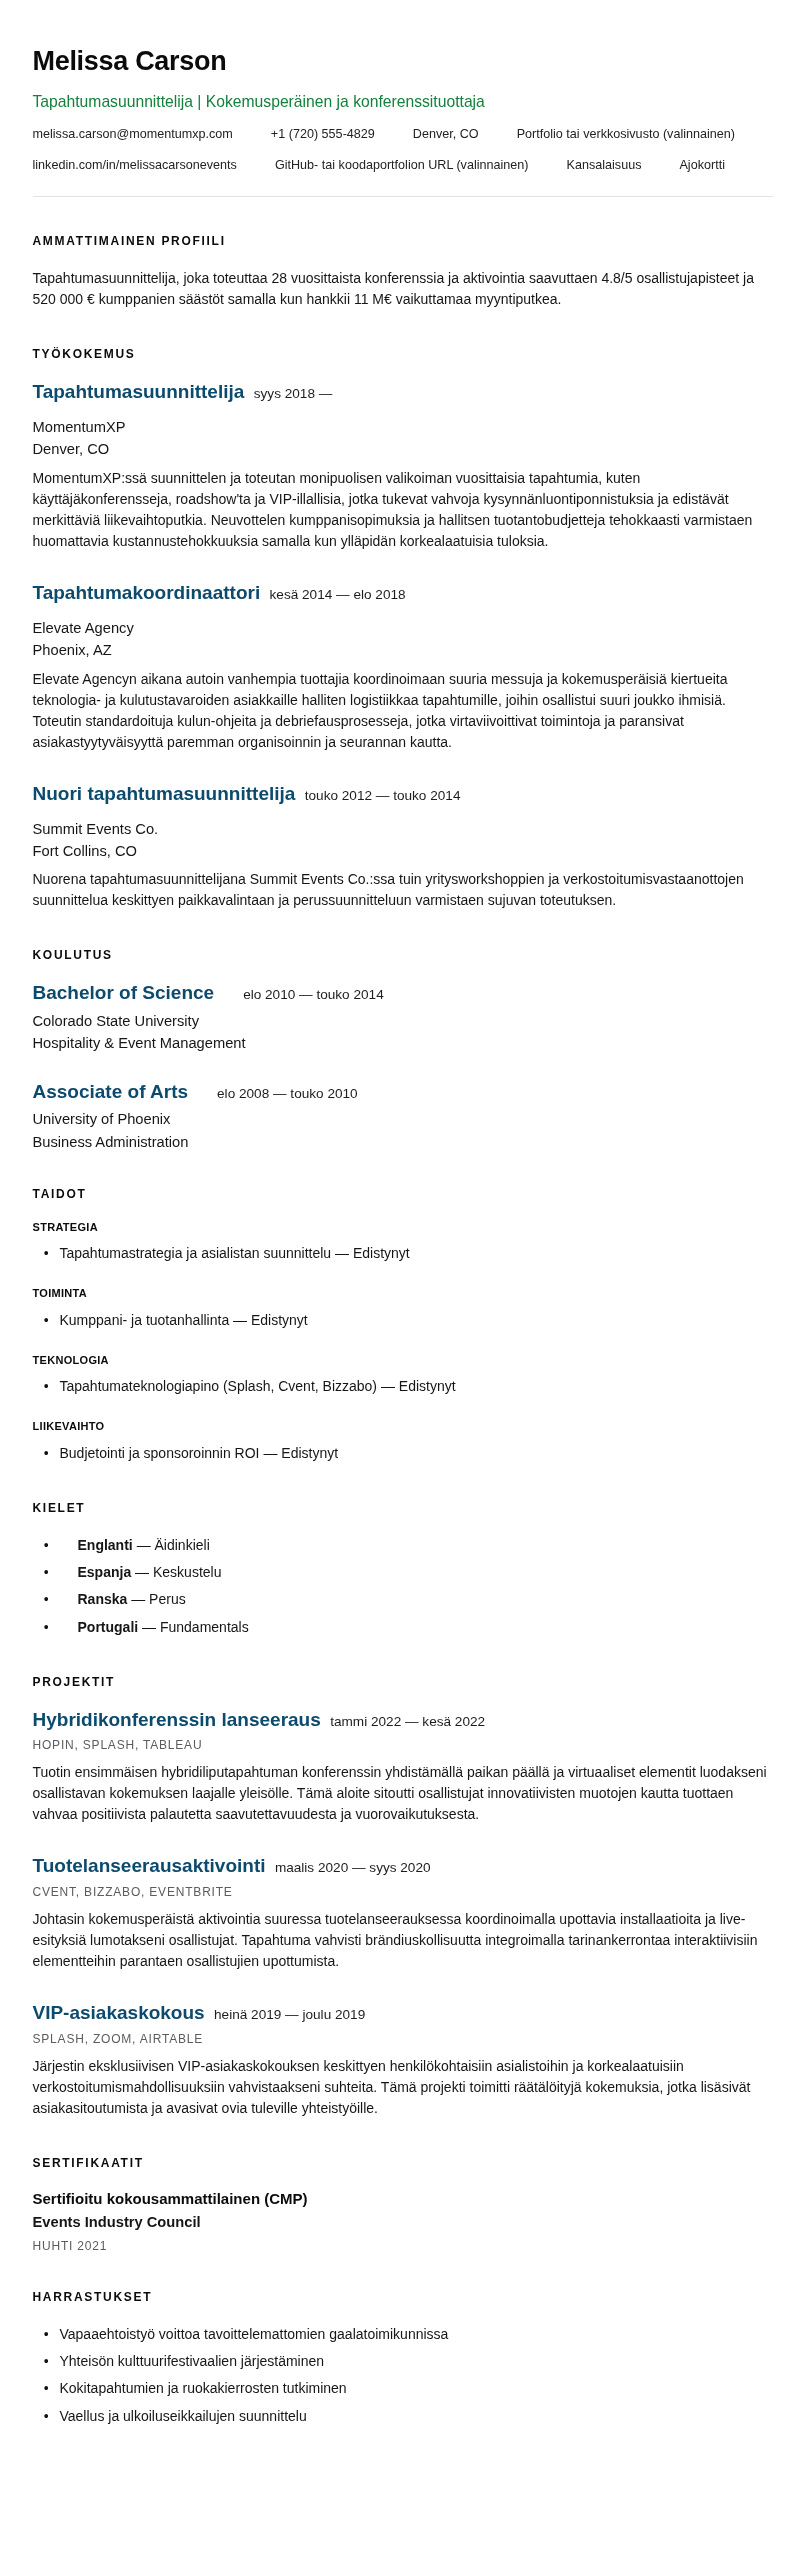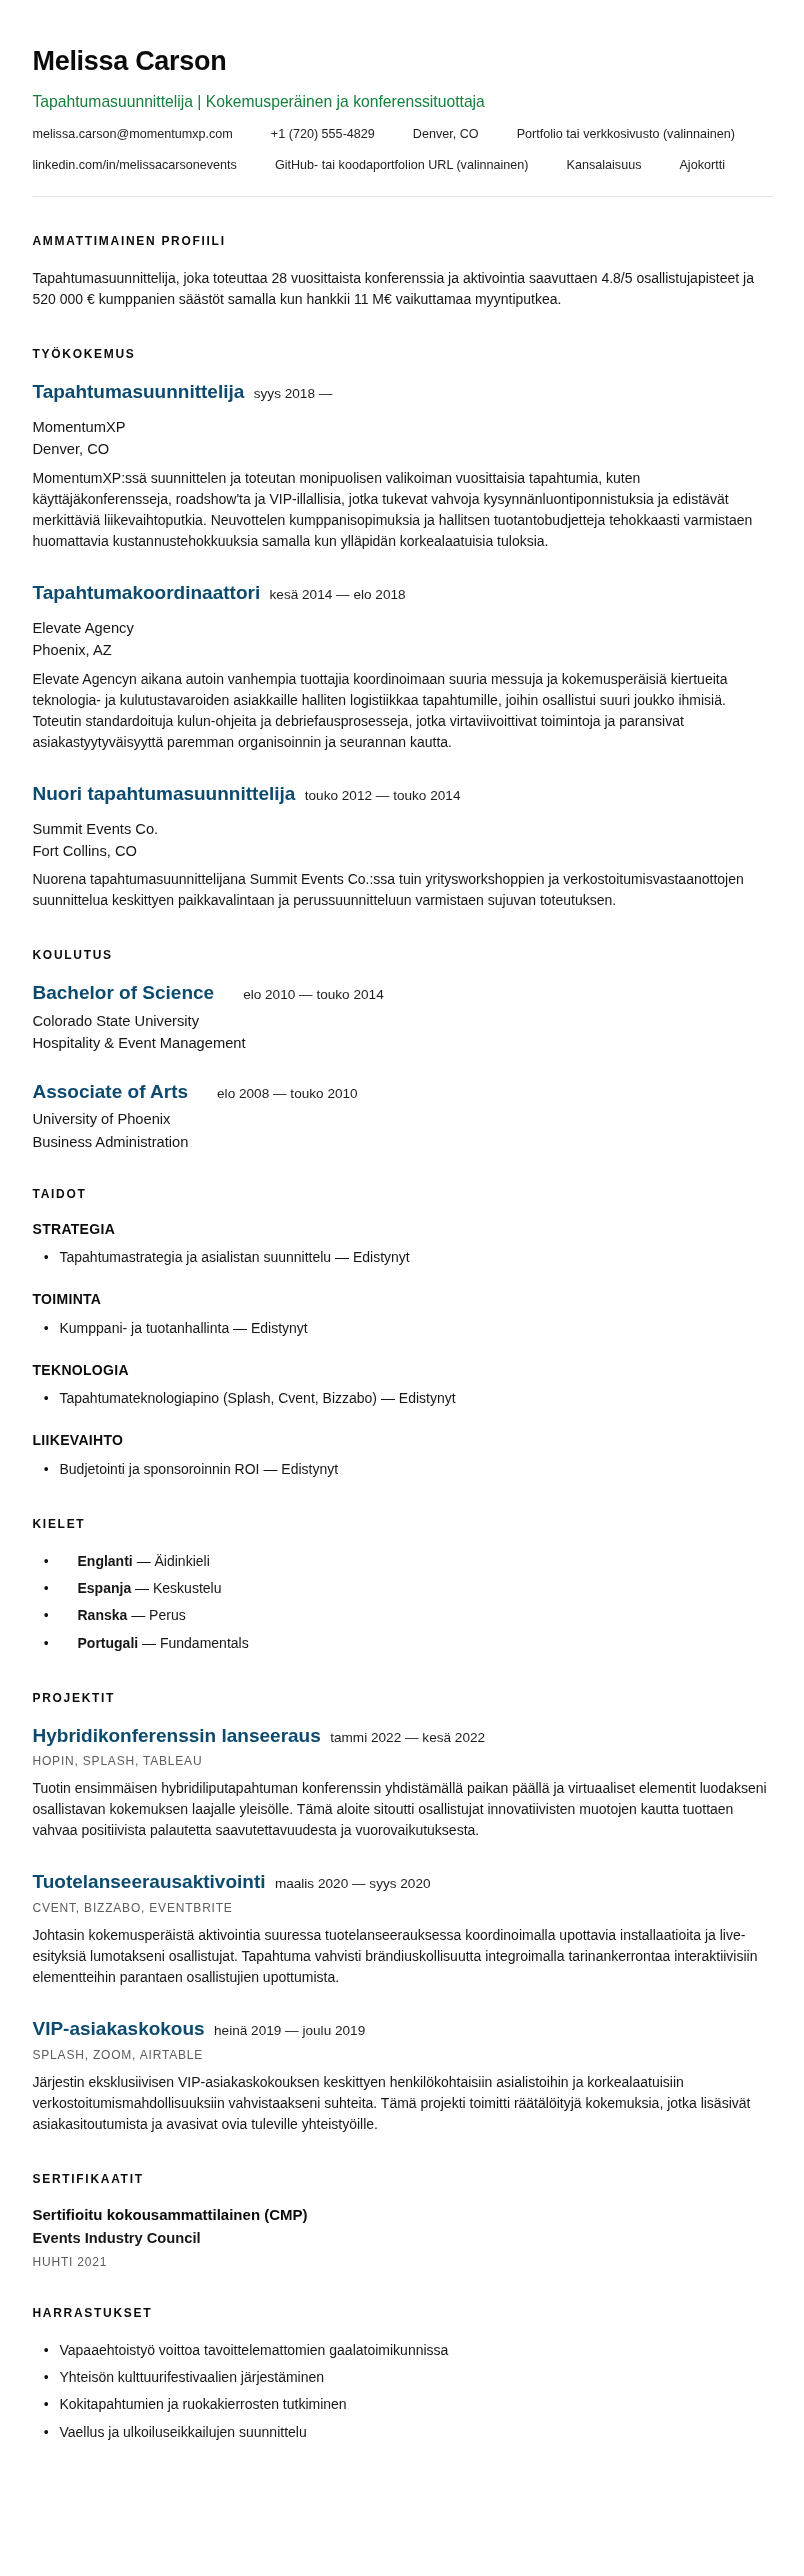--- a/index.html
+++ b/index.html
@@ -61,21 +61,21 @@
   }
   .bullet-list li::before {
     content: "\2022"; position: absolute; left: -15.7px; top: 0;
     color: #111111;
   }
   .bold { font-weight: 700; padding-left: 18px; }
 
   
   .skill-category + .skill-category { margin-top: 23px; }
   .skill-category-name {
-    font-size: 14px; font-weight: 700; letter-spacing: 0.3px;
+    font-size: 11px; font-weight: 700; letter-spacing: 0.3px;
     color: #0b0b0b; margin-bottom: 10.5px;
   }
 
   
   .cert-name { font-size: 15px; font-weight: 700; color: #0b0b0b; }
   .cert-issuer { font-size: 14.7px; font-weight: 600; margin-top: 7.3px; color: #161616; }
   .cert-date { font-size: 12px; letter-spacing: 0.8px; margin-top: 8.4px; color: #5c5c5c; }
 </style>
 </head>
 <body>

